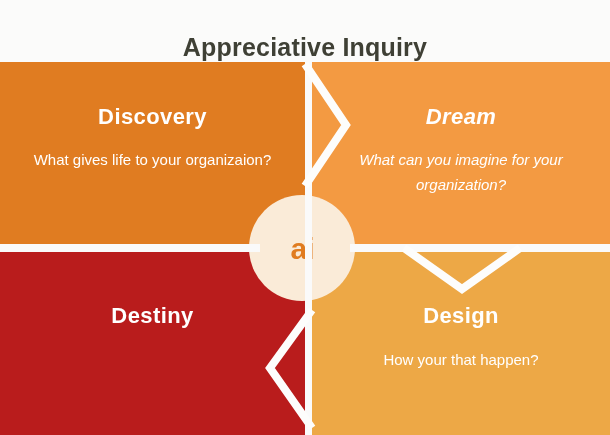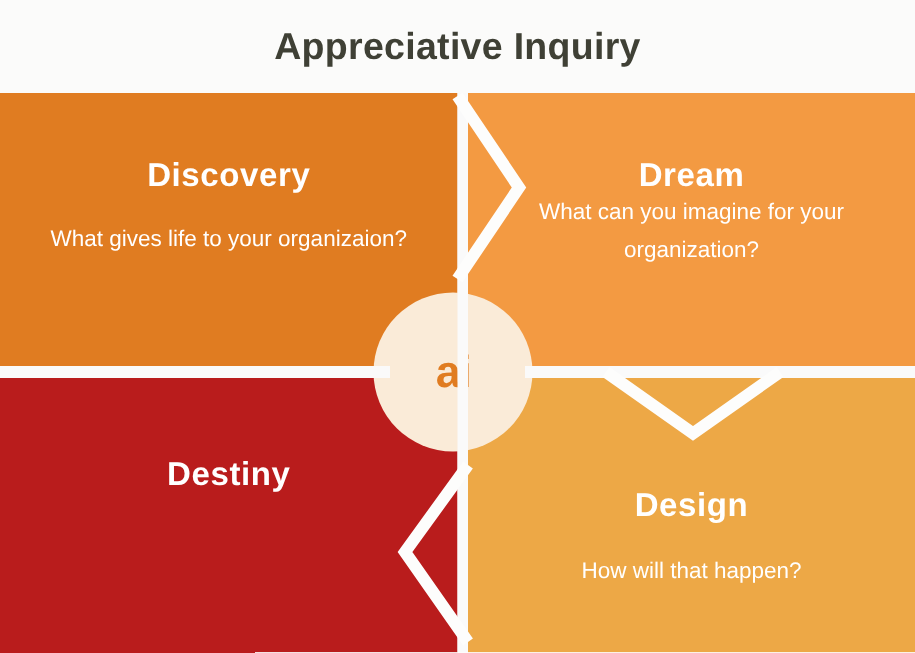--- a/index.html
+++ b/index.html
@@ -19,21 +19,21 @@
   }
   
   #title-bar {
     position: absolute;
     left: 0;
     top: 0;
     width: 610px;
     height: 62px;
     background: #fbfbfa;
     display: flex;
-    align-items: center;
+    align-items: flex-end;
     justify-content: center;
     z-index: 5;
   }
   #page-title {
     font-size: 25px;
     font-weight: bold;
     color: #3f4035;
     letter-spacing: 0.2px;
   }
   
@@ -46,44 +46,44 @@
   }
   .quad {
     position: absolute;
     display: flex;
     flex-direction: column;
     align-items: center;
     justify-content: flex-start;
     box-sizing: border-box;
   }
   .quad-tl { left: 0;     top: 0;     width: 305px; height: 182px; }
-  .quad-tr { left: 312px; top: 0;     width: 298px; height: 182px; }
+  .quad-tr { left: 312px; top: 0;     width: 298px; height: 182px; font-style: italic; }
   .quad-bl { left: 0;     top: 190px; width: 305px; height: 183px; }
   .quad-br { left: 312px; top: 190px; width: 298px; height: 183px; }
 
   .quad-title {
     font-size: 22px;
     font-weight: bold;
     color: #ffffff;
     letter-spacing: 0.4px;
   }
   .quad-desc {
     font-size: 15px;
     color: #ffffff;
     text-align: center;
     line-height: 1.65;
     max-width: 240px;
   }
   .quad-tl .quad-title { margin-top: 42px; }
   .quad-tl .quad-desc  { margin-top: 18px; }
   .quad-tr .quad-title { margin-top: 42px; }
-  .quad-tr .quad-desc  { }
+  .quad-tr .quad-desc  { margin-top: 18px; }
   .quad-bl .quad-title { margin-top: 51px; }
   .quad-bl .quad-desc  { margin-top: 19px; }
-  .quad-br .quad-title { margin-top: 72px; }
+  .quad-br .quad-title { margin-top: 51px; }
   .quad-br .quad-desc  { margin-top: 19px; }
 
   
   #arrow-layer {
     position: absolute;
     left: 0;
     top: 0;
     width: 610px;
     height: 435px;
     pointer-events: none;
@@ -130,21 +130,21 @@
       <div class="quad-title" style="color: rgb(255, 255, 255);">Dream</div>
       <div class="quad-desc" style="color: rgb(255, 255, 255);">What can you imagine for your organization?</div>
     </div>
 
     <div class="quad quad-bl" style="background: #b91c1c;">
       <div class="quad-title" style="color: rgb(255, 255, 255);">Destiny</div>
     </div>
 
     <div class="quad quad-br" style="background: rgb(237, 168, 70);">
       <div class="quad-title" style="color: rgb(255, 255, 255);">Design</div>
-      <div class="quad-desc" style="color: rgb(255, 255, 255);">How will that happen?</div>
+      <div class="quad-desc" style="color: rgb(255, 255, 255);">How your that happen?</div>
     </div>
 
   </div>
 
   <div id="center-circle" style="background: rgb(250, 235, 216);">
     <div id="center-label" style="color: rgb(224, 124, 33);">ai</div>
   </div>
 
   <svg id="arrow-layer" viewBox="0 0 610 435">
 

